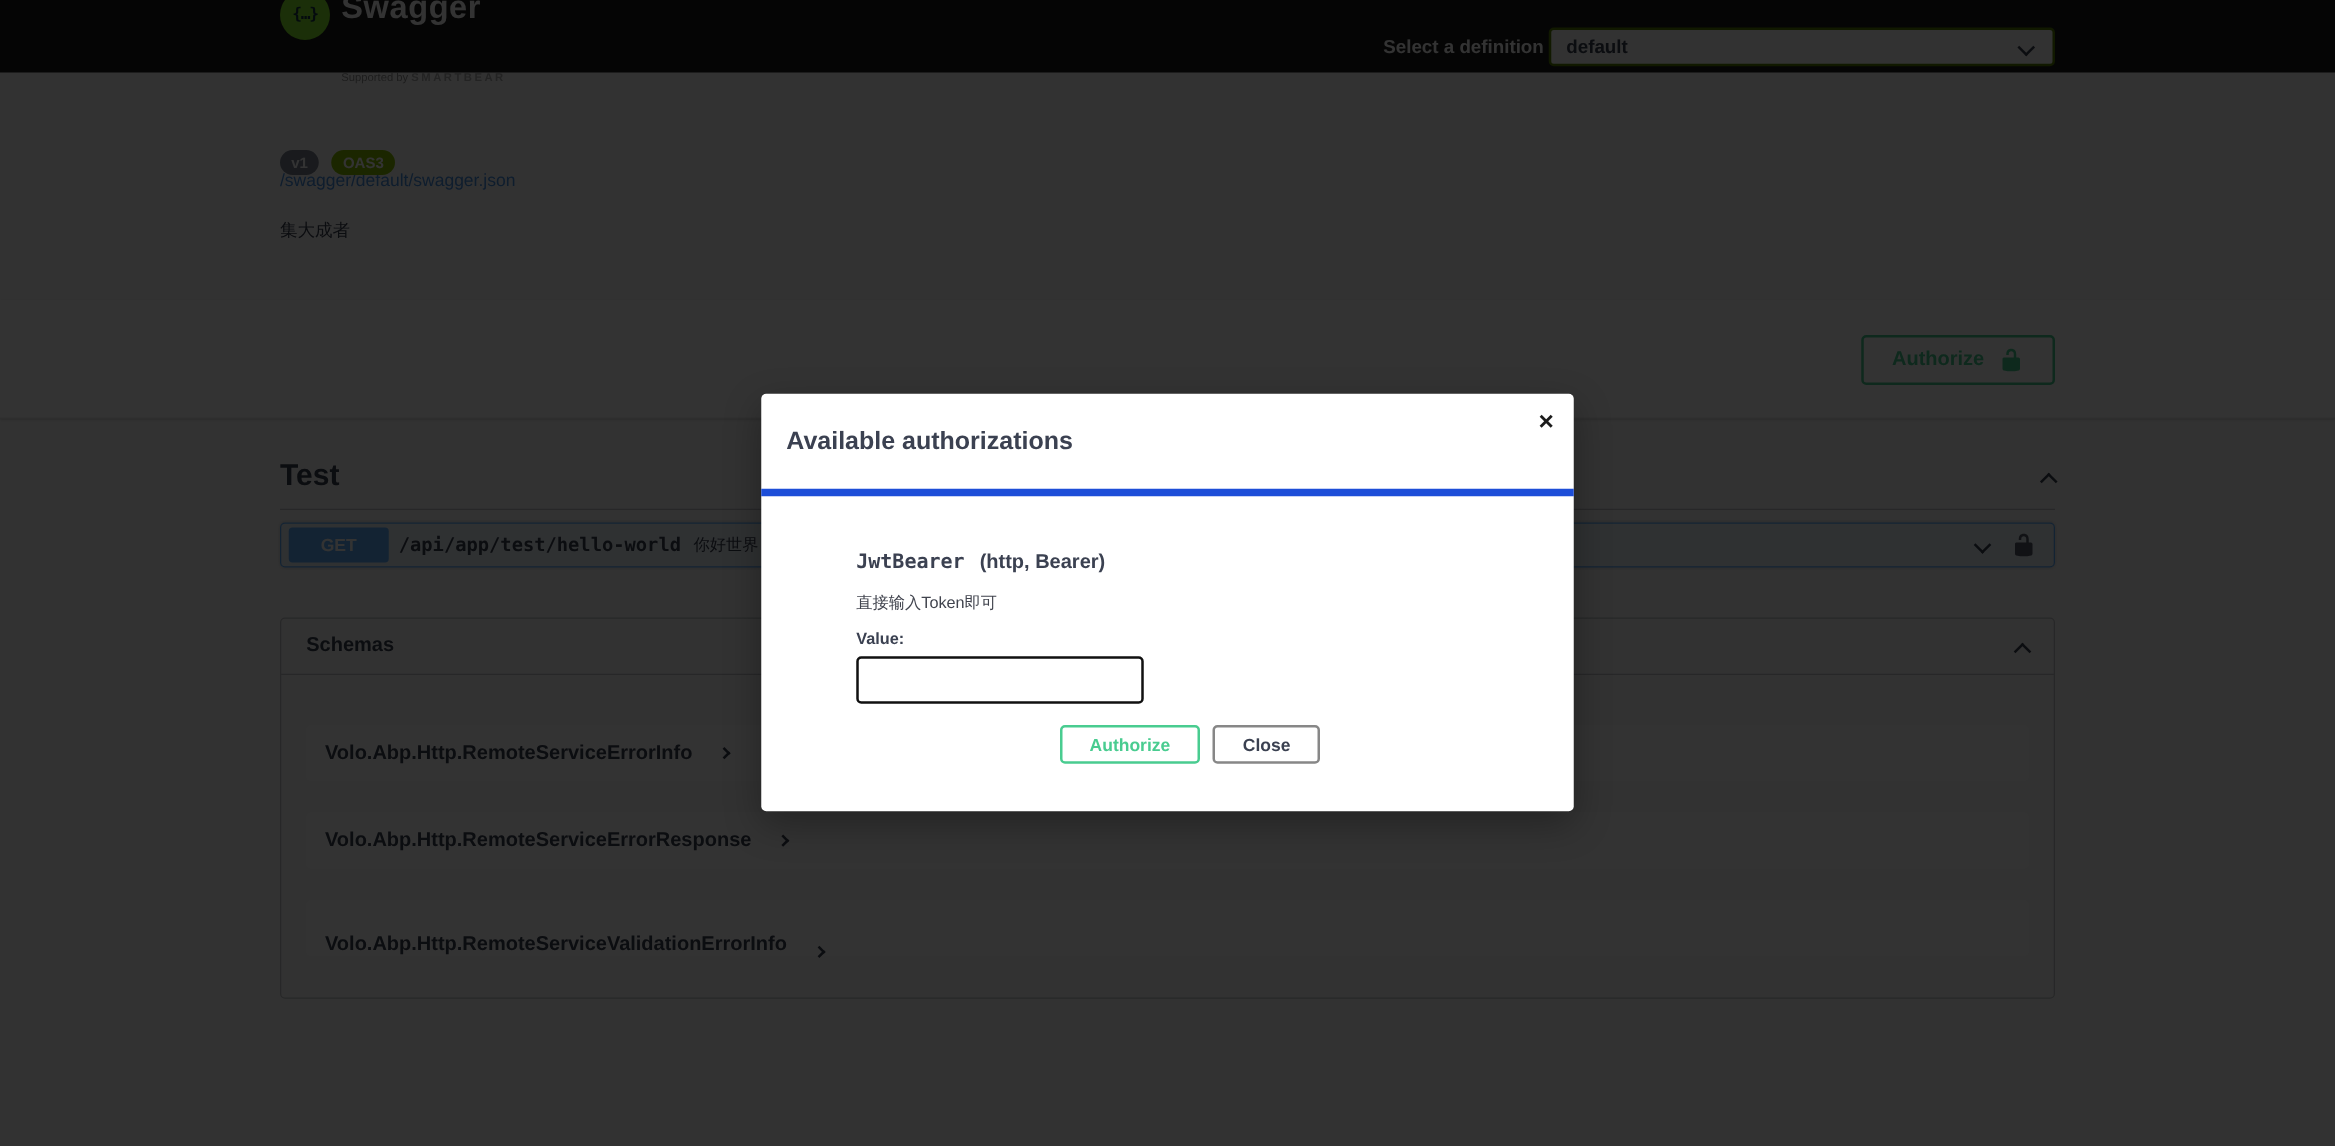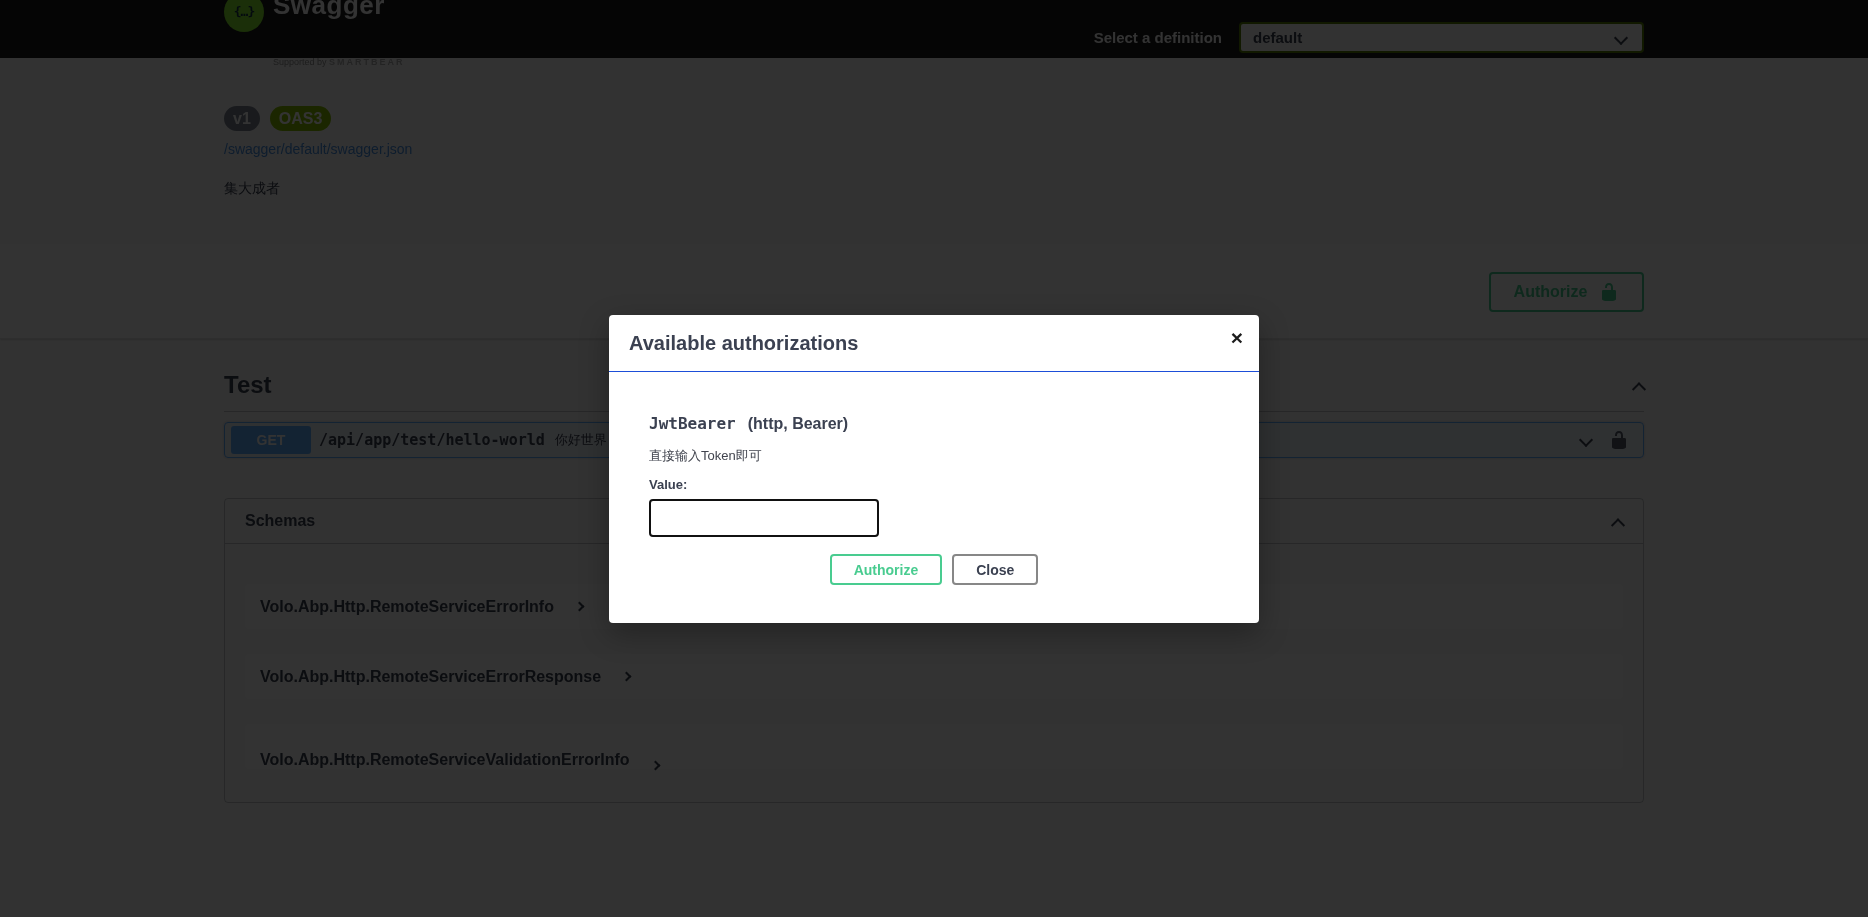--- a/index.html
+++ b/index.html
@@ -19,21 +19,21 @@
   .logo { display:flex; align-items:flex-start; gap:9px; }
   .logo-circle {
     width:40px; height:40px; border-radius:50%; background:#85ea2d;
     color:#173647; font-family:"DejaVu Sans Mono", monospace; font-weight:bold; font-size:13px;
     display:flex; align-items:center; justify-content:center; letter-spacing:-1px;
   }
   .logo-texts { display:flex; flex-direction:column; line-height:1;gap:37px; }
   .logo-word { color:#ffffff; font-size:26px; font-weight:bold; letter-spacing:.5px; }
   .logo-tag { margin-top:3px; font-size:9px; color:#909090; }
   .logo-tag .sb { font-weight:bold; letter-spacing:2px; color:#b0b0b0; }
-  .definition { display:flex; align-items:center; gap:17px;margin-top:16px; }
+  .definition { display:flex; align-items:center; gap:4px;margin-top:16px; }
   .definition-label { color:#ffffff; font-weight:bold; font-size:15px; }
   .select-box {
     position:relative; width:405px; height:31px; background:#f7f7f7;
     border:2px solid #547f00; border-radius:4px;
     display:flex; align-items:center; padding:0 34px 0 12px;
     font-size:15px; font-weight:bold; color:#3b4151; cursor:pointer;
   }
   .select-box .chev { position:absolute; right:16px; top:9px; }
 
   
@@ -42,22 +42,22 @@
     border-right:2px solid #3b4151; border-bottom:2px solid #3b4151;
   }
   .chev.down  { transform:rotate(45deg); }
   .chev.up    { transform:rotate(-135deg) translate(-3px,-3px); }
   .chev.right { width:7px; height:7px; transform:rotate(-45deg); }
 
   
   .info-wrap { padding-top:42px; }
   .api-title { font-size:36px; font-weight:bold; color:#3b4151; display:flex; align-items:flex-start; gap:10px; }
   .badge {
-    font-size:16px; font-weight:bold; color:#fff; border-radius:57px;
-    padding:3px 9px; position:relative; top:6px; line-height:1.2;
+    font-size:12px; font-weight:bold; color:#fff; border-radius:57px;
+    padding:3px 9px; position:relative; top:20px; line-height:1.2;
   }
   .badge.version { background:#7d8492; }
   .badge.oas3    { background:#89bf04; }
   .spec-link { display:inline-block; margin-top:16px; font-size:14px; color:#4990e2; text-decoration:none; }
   .api-desc { margin-top:22px; font-size:14px; color:#3b4151; }
 
   
   .scheme-container {
     margin-top:46px; padding:28px 0 26px; background:#ffffff;
     box-shadow:0 1px 2px 0 rgba(0,0,0,.15); border-bottom:1px solid rgba(0,0,0,.1);
@@ -116,28 +116,28 @@
   .model-title { font-size:16px; font-weight:bold; color:#3b4151; }
   .model-container .chev.right { margin-left:22px; }
 
   
   .backdrop { position:absolute; inset:0; background:rgba(0,0,0,.8); z-index:10; }
   .modal {
     position:absolute; z-index:20; top:315px; left:50%; width:650px; margin-left:-325px;
     background:#fff; border-radius:4px; box-shadow:0 10px 30px 0 rgba(0,0,0,.3);
   }
   .modal-header {
-    position:relative; padding:16px 20px; border-bottom:1px solid #1d4ed8;
+    position:relative; padding:26px 20px; border-bottom:6px solid #1d4ed8;
   }
   .modal-header h3 { font-size:20px; font-weight:bold; color:#3b4151; line-height:24px; }
   .modal-close {
     position:absolute; right:16px; top:12px; background:none; border:none;
     font-size:21px; font-weight:bold; color:#1b1b1b; cursor:pointer; line-height:1;
   }
-  .modal-content { padding:22px 20px 38px; }
+  .modal-content { padding:22px 20px 38px;margin-left:36px; }
   .auth-container { padding:0 20px; }
   .auth-scheme { margin-top:20px; display:flex; align-items:baseline; gap:12px; }
   .auth-scheme code {
     font-family:"DejaVu Sans Mono", monospace; font-size:16px; font-weight:bold; color:#3b4151;
   }
   .auth-scheme .scheme-type { font-size:16px; font-weight:bold; color:#3b4151; }
   .auth-desc { margin-top:14px; font-size:13px; color:#41444e; }
   .value-label { display:block; margin-top:12px; font-size:13px; font-weight:bold; color:#3b4151; }
   .token-input {
     display:block; margin-top:7px; width:230px; height:38px;

